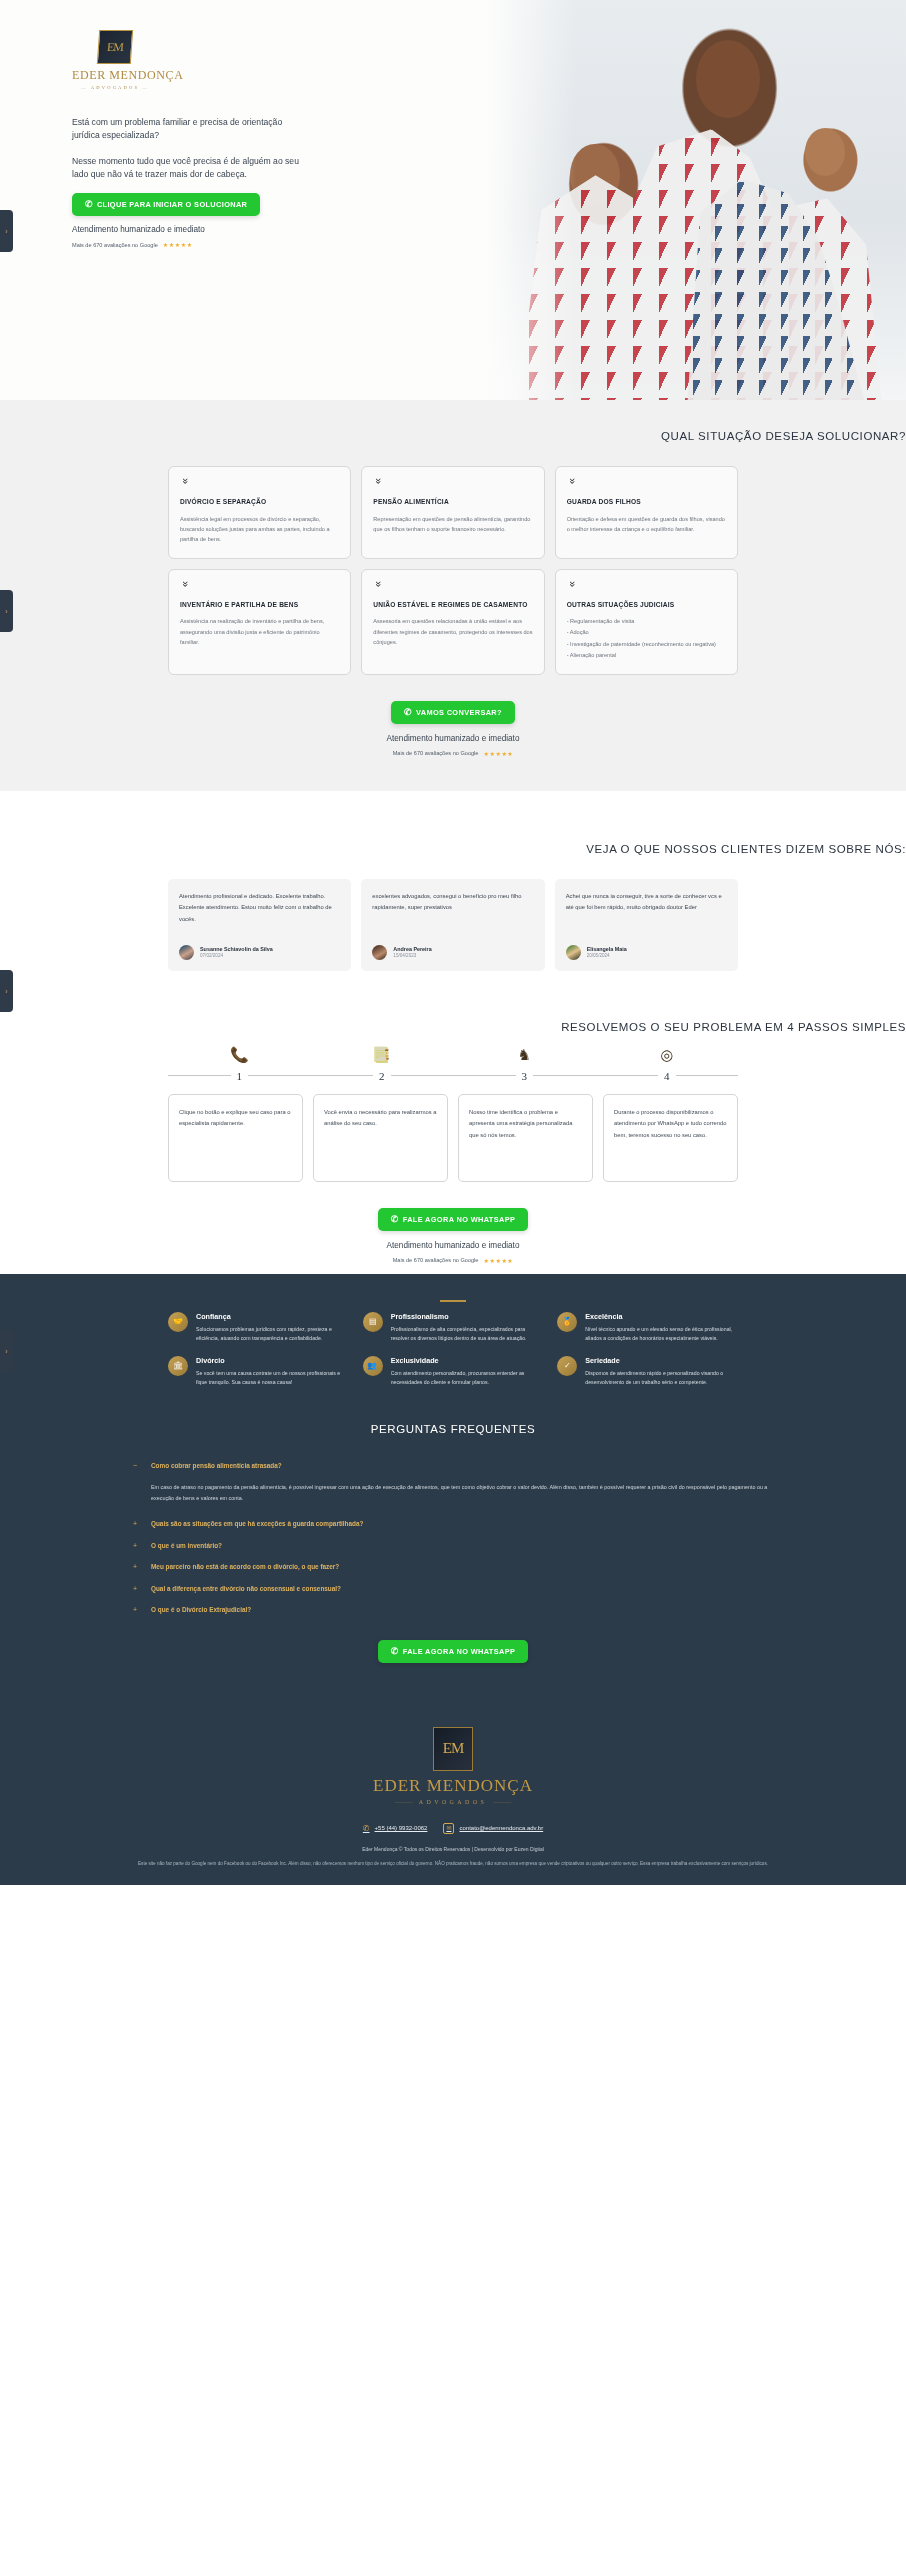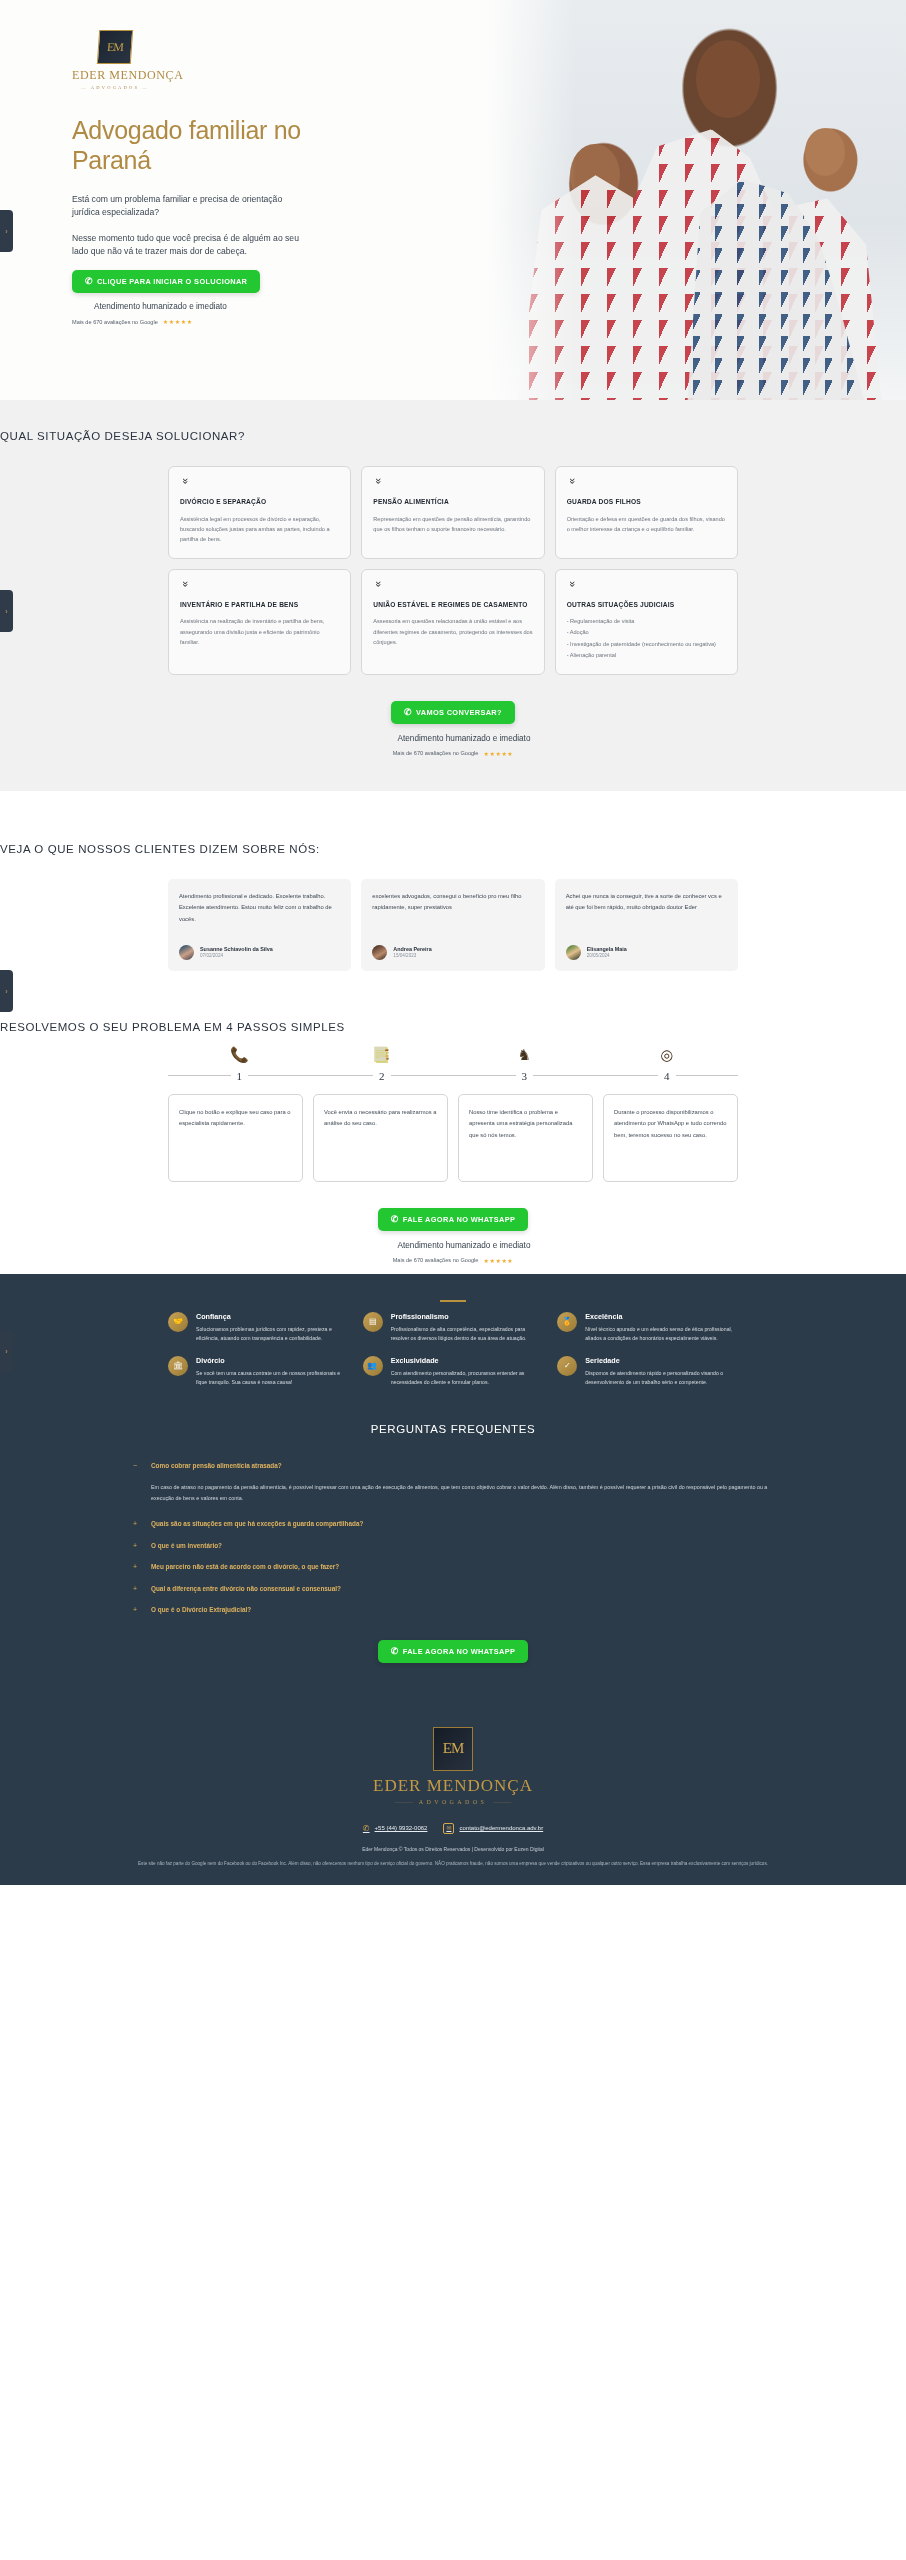--- a/index.html
+++ b/index.html
@@ -86,29 +86,29 @@
 
   .btn-wa {
     display: inline-flex; align-items: center; gap: 4px;
     background: #22c731; color: #fff; font-weight: bold;
     font-size: 7.4px; letter-spacing: .35px;
     padding: 7px 13px; border-radius: 5px; border: 0; cursor: pointer;
     box-shadow: 0 2px 5px rgba(0,0,0,.14);
   }
   .btn-wa .wa { font-size: 9px; line-height: 1; }
 
-  .under-cta { font-size: 8.2px; color: #37424e; margin-top: 9px; margin-left: 22px; }
+  .under-cta { font-size: 8.2px; color: #37424e; margin-top: 9px; }
   .rating { display: flex; align-items: center; gap: 5px; margin-top: 7px; }
   .rating-txt { font-size: 5.6px; color: #55606c; }
   .stars { color: #f0ad2e; font-size: 6px; letter-spacing: .6px; }
 
   
   .sec-grey { background: #f1f1f1; padding: 30px 0 34px; }
   .sec-title {
-    text-align: left; font-size: 11.5px; letter-spacing: .6px;
+    text-align: right; font-size: 11.5px; letter-spacing: .6px;
     color: #2b3440; font-weight: 400; margin-bottom: 24px;
   }
   .cards-grid {
     width: 570px; margin: 0 auto; display: grid;
     grid-template-columns: repeat(3, 1fr); gap: 10px;
   }
   .card {
     background: #fafafa; border: 1px solid #d8d8d8; border-radius: 6px;
     padding: 11px 11px 13px;
   }
@@ -221,21 +221,20 @@
       <div class="fade-l"></div>
     </div>
 
     <div class="hero-inner">
       <div class="logo-block">
         <div class="logo-mark">EM</div>
         <div class="logo-name">EDER MENDONÇA</div>
         <div class="logo-sub">ADVOGADOS</div>
       </div>
 
-      <h1 class="hero-title">Advogado familiar no Paraná</h1>
       <p class="hero-p">Está com um problema familiar e precisa de orientação jurídica especializada?</p>
       <p class="hero-p">Nesse momento tudo que você precisa é de alguém ao seu lado que não vá te trazer mais dor de cabeça.</p>
 
       <button class="btn-wa">
         <span class="wa">✆</span>
         <span>CLIQUE PARA INICIAR O SOLUCIONAR</span>
       </button>
 
       <div class="under-cta">Atendimento humanizado e imediato</div>
       <div class="rating">

